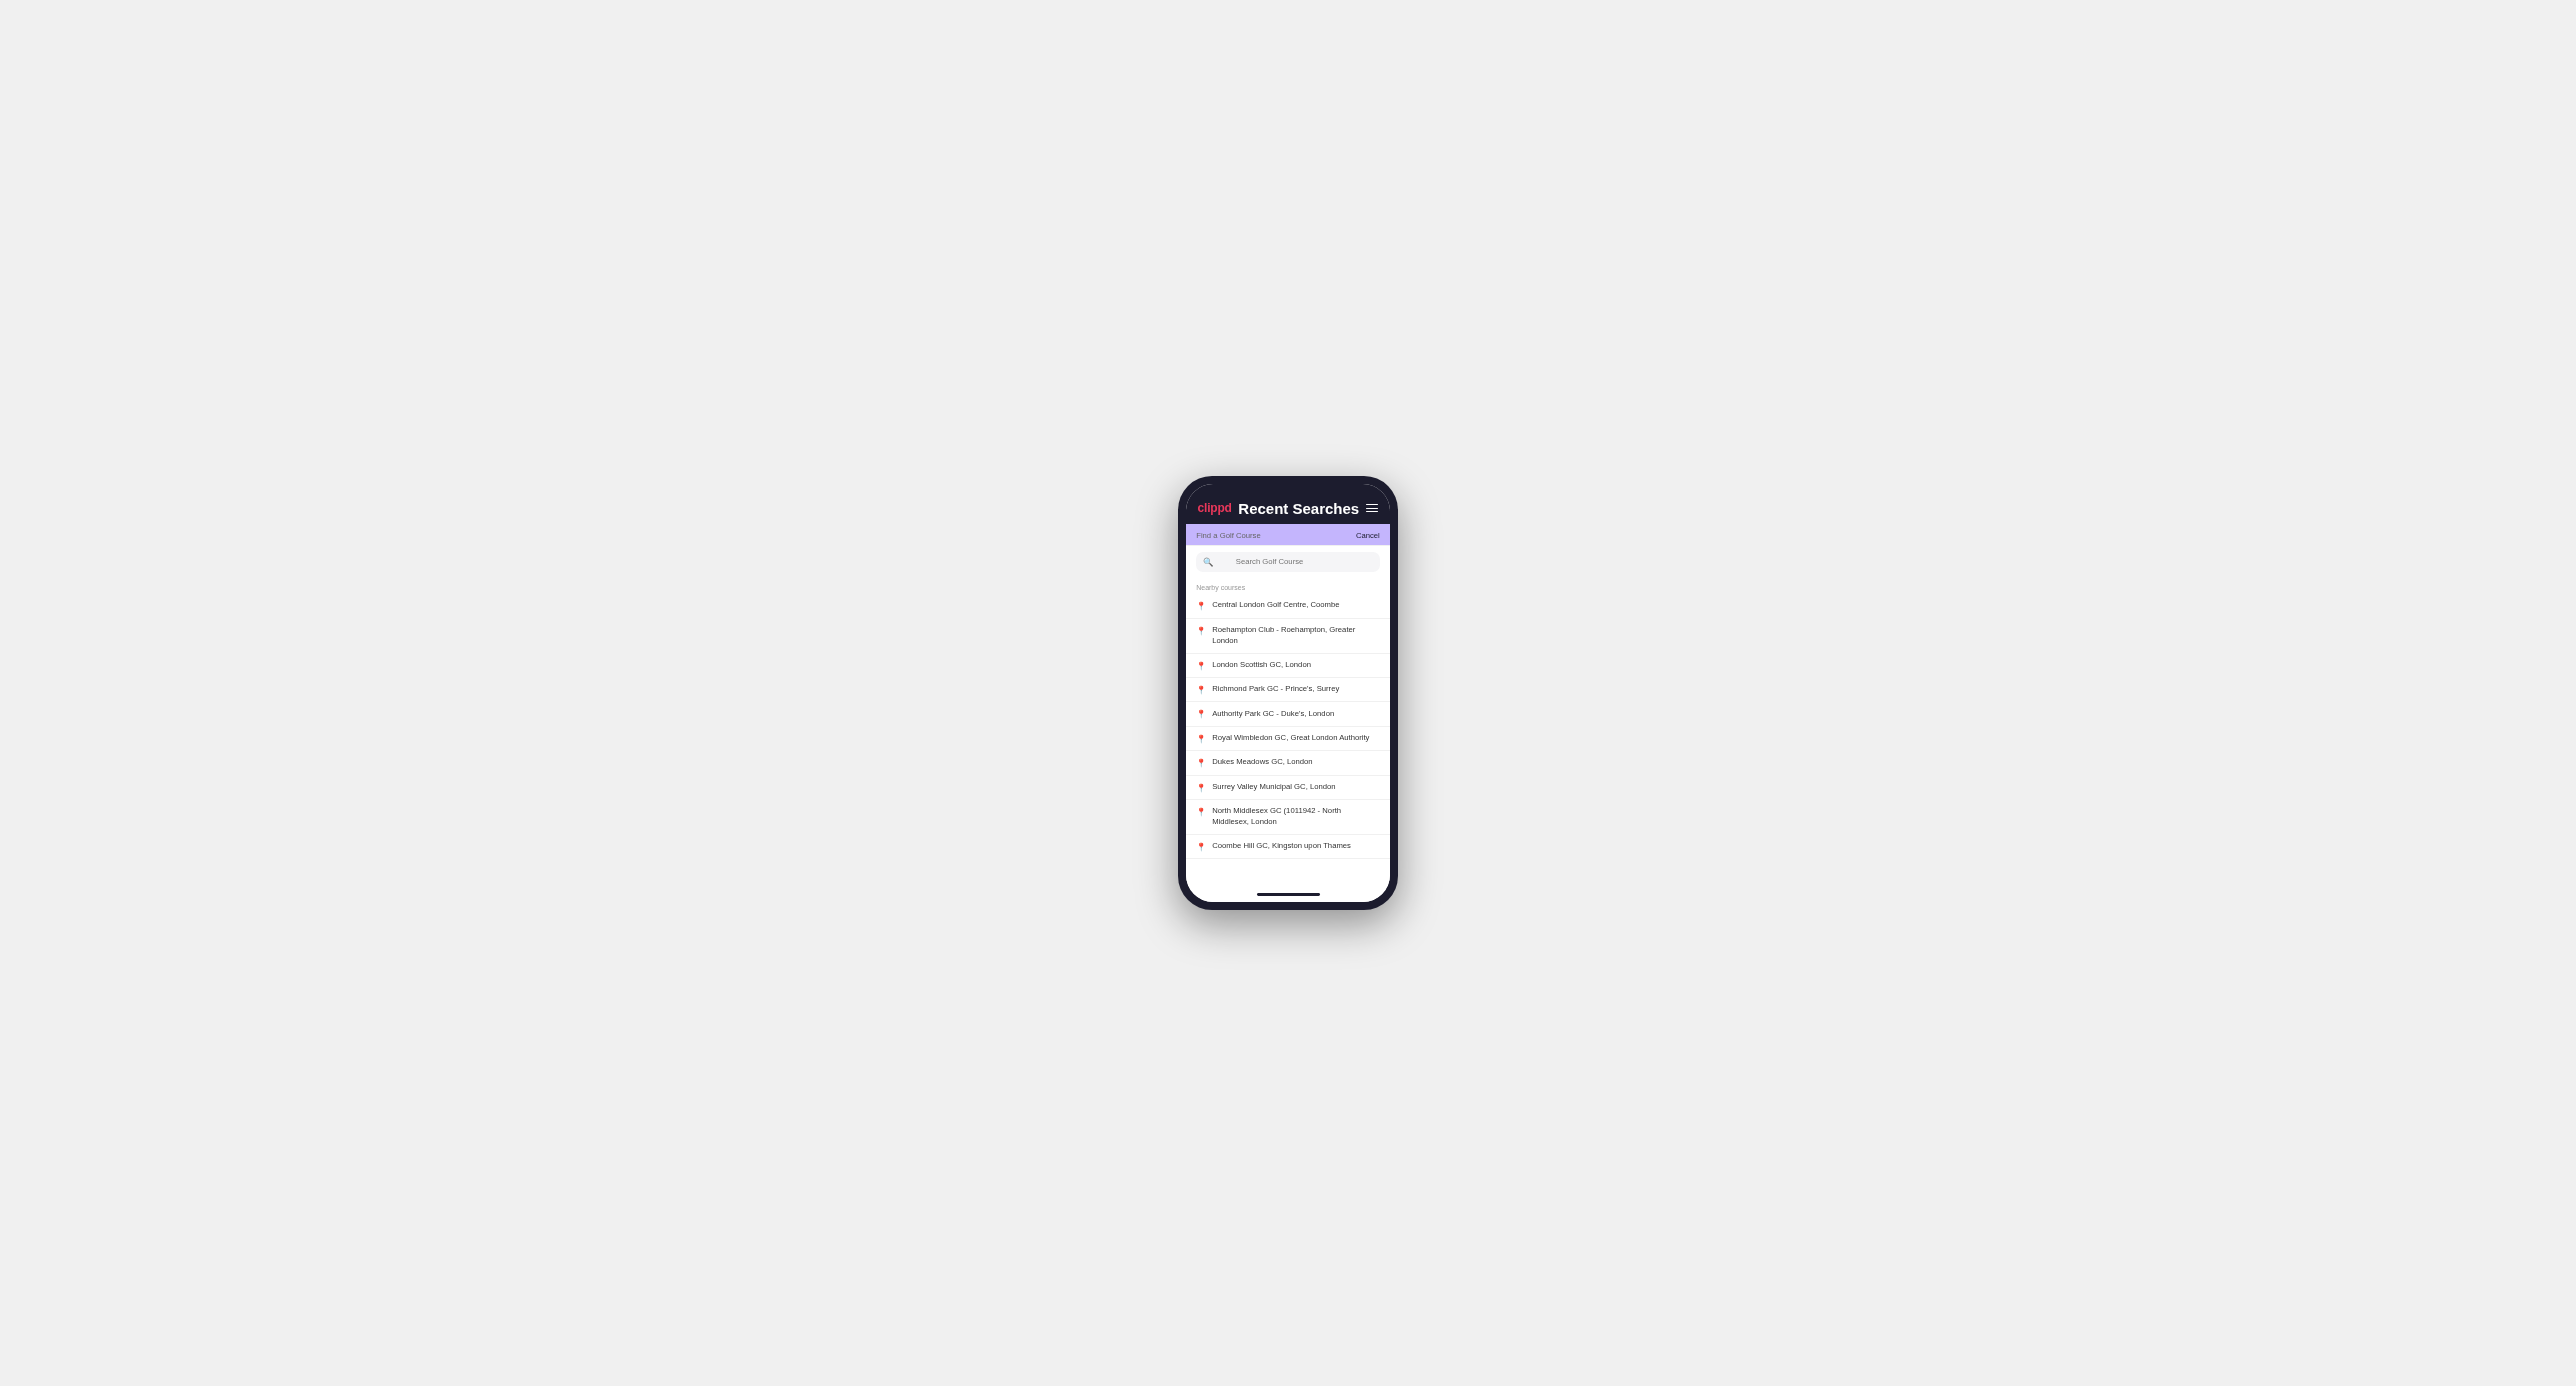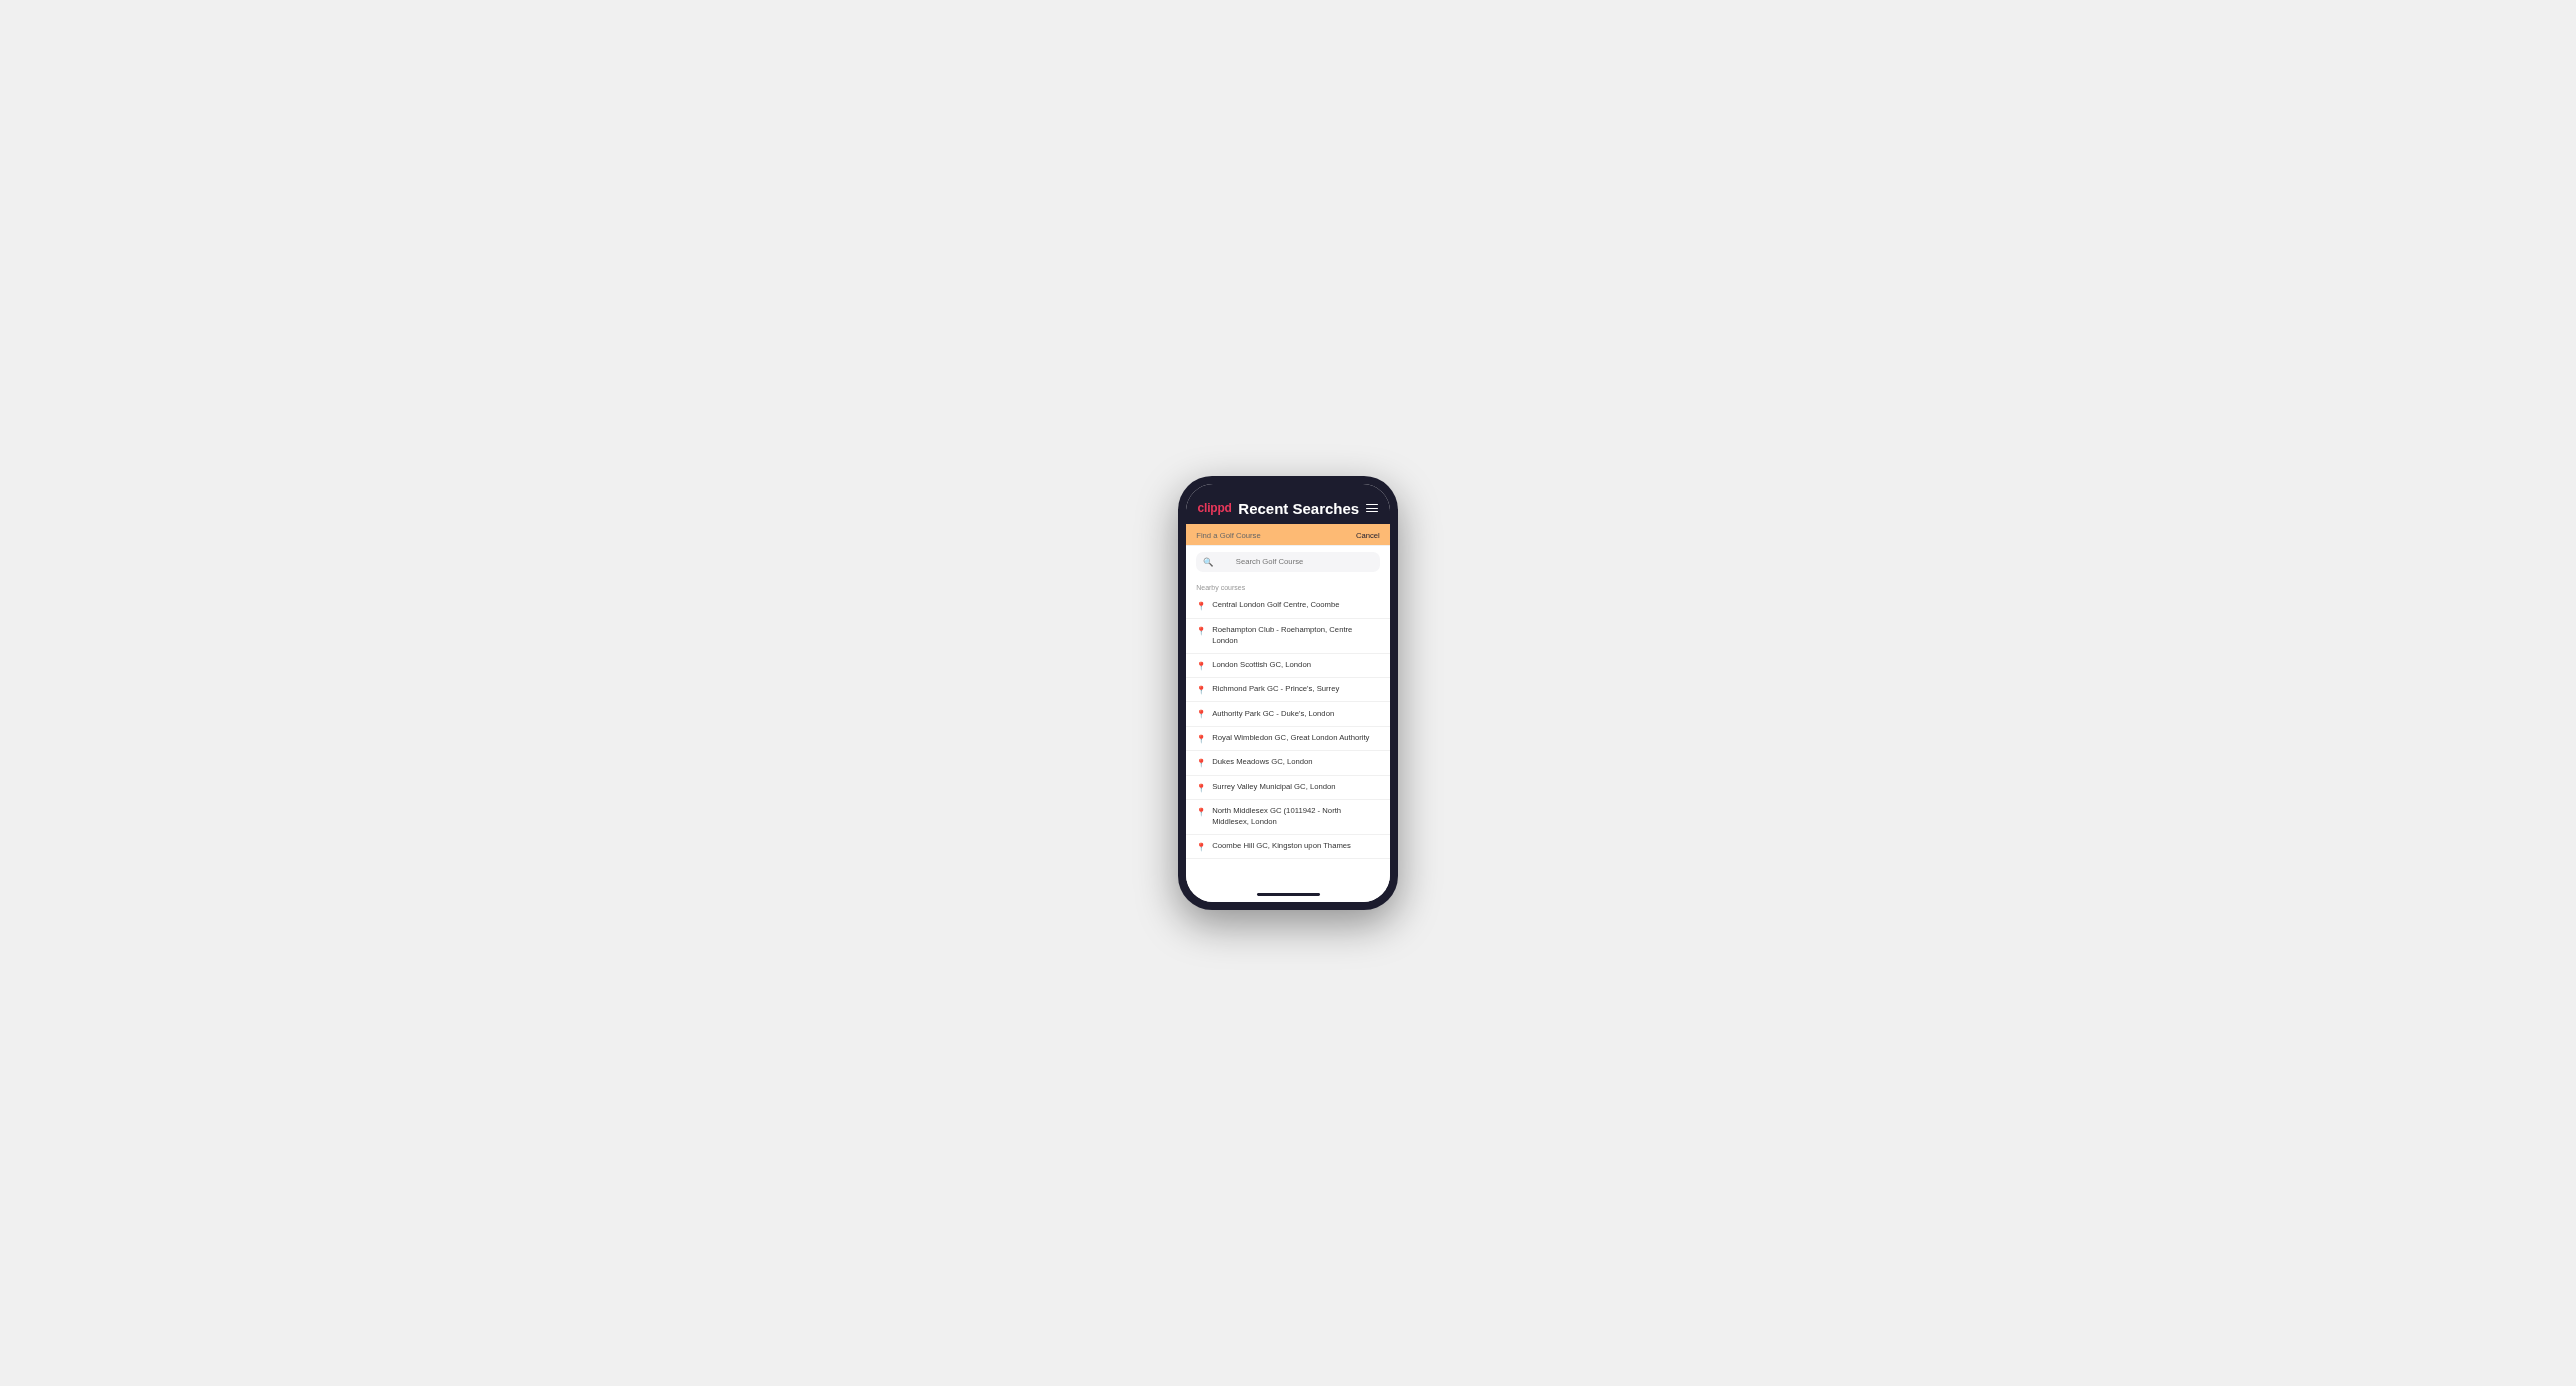--- a/index.html
+++ b/index.html
@@ -60,21 +60,21 @@
       cursor: pointer;
     }
     .menu-icon span {
       display: block;
       width: 12.6px;
       height: 1.4px;
       background: #ffffff;
       border-radius: 0.7px;
     }
     .find-header {
-      background: #fdba74;
+      background: #c4b5fd;
       display: flex;
       align-items: center;
       justify-content: space-between;
       padding: 7px 9.8px 5.6px;
       border-bottom: 0.7px solid #f0f0f0;
       flex-shrink: 0;
     }
     .find-label {
       font-size: 7.7px;
       color: #666;
@@ -192,21 +192,21 @@
 
     <div class="nearby-section">
       <div class="nearby-label">Nearby courses</div>
 
       <div class="course-item">
         <span class="pin-icon">📍</span>
         <span class="course-name">Central London Golf Centre, Coombe</span>
       </div>
       <div class="course-item">
         <span class="pin-icon">📍</span>
-        <span class="course-name">Roehampton Club - Roehampton, Centre London</span>
+        <span class="course-name">Roehampton Club - Roehampton, Greater London</span>
       </div>
       <div class="course-item">
         <span class="pin-icon">📍</span>
         <span class="course-name">London Scottish GC, London</span>
       </div>
       <div class="course-item">
         <span class="pin-icon">📍</span>
         <span class="course-name">Richmond Park GC - Prince's, Surrey</span>
       </div>
       <div class="course-item">

